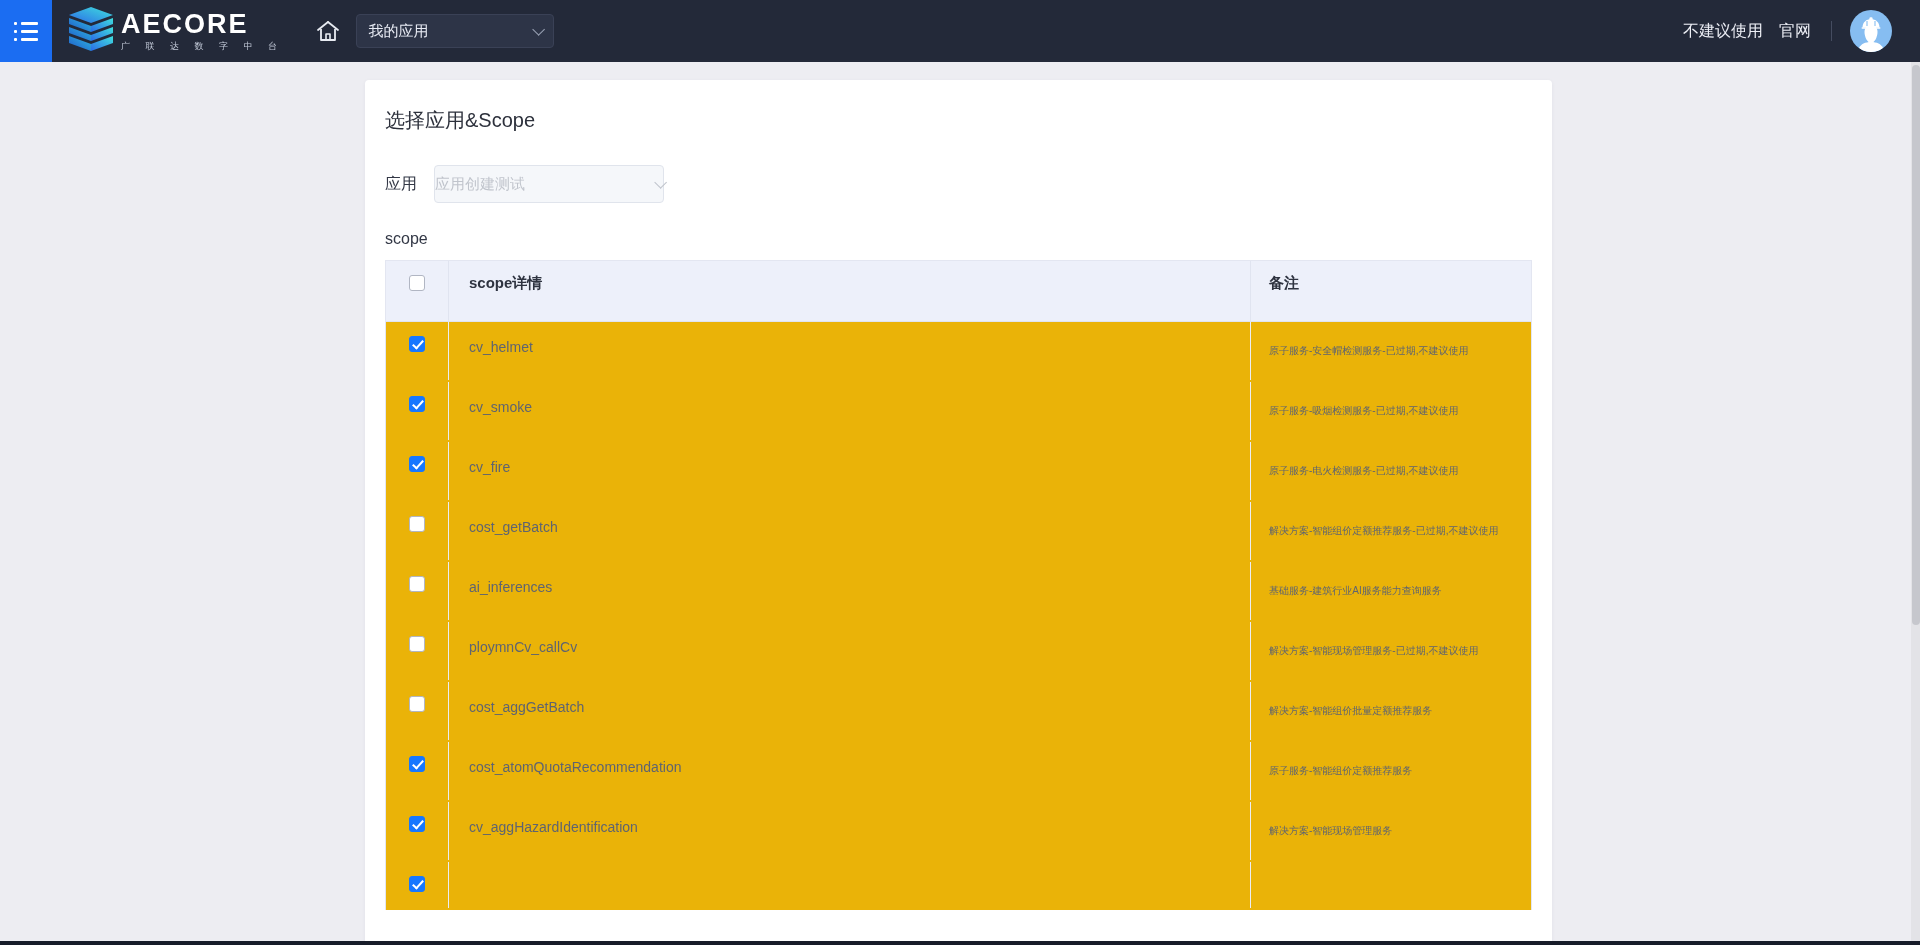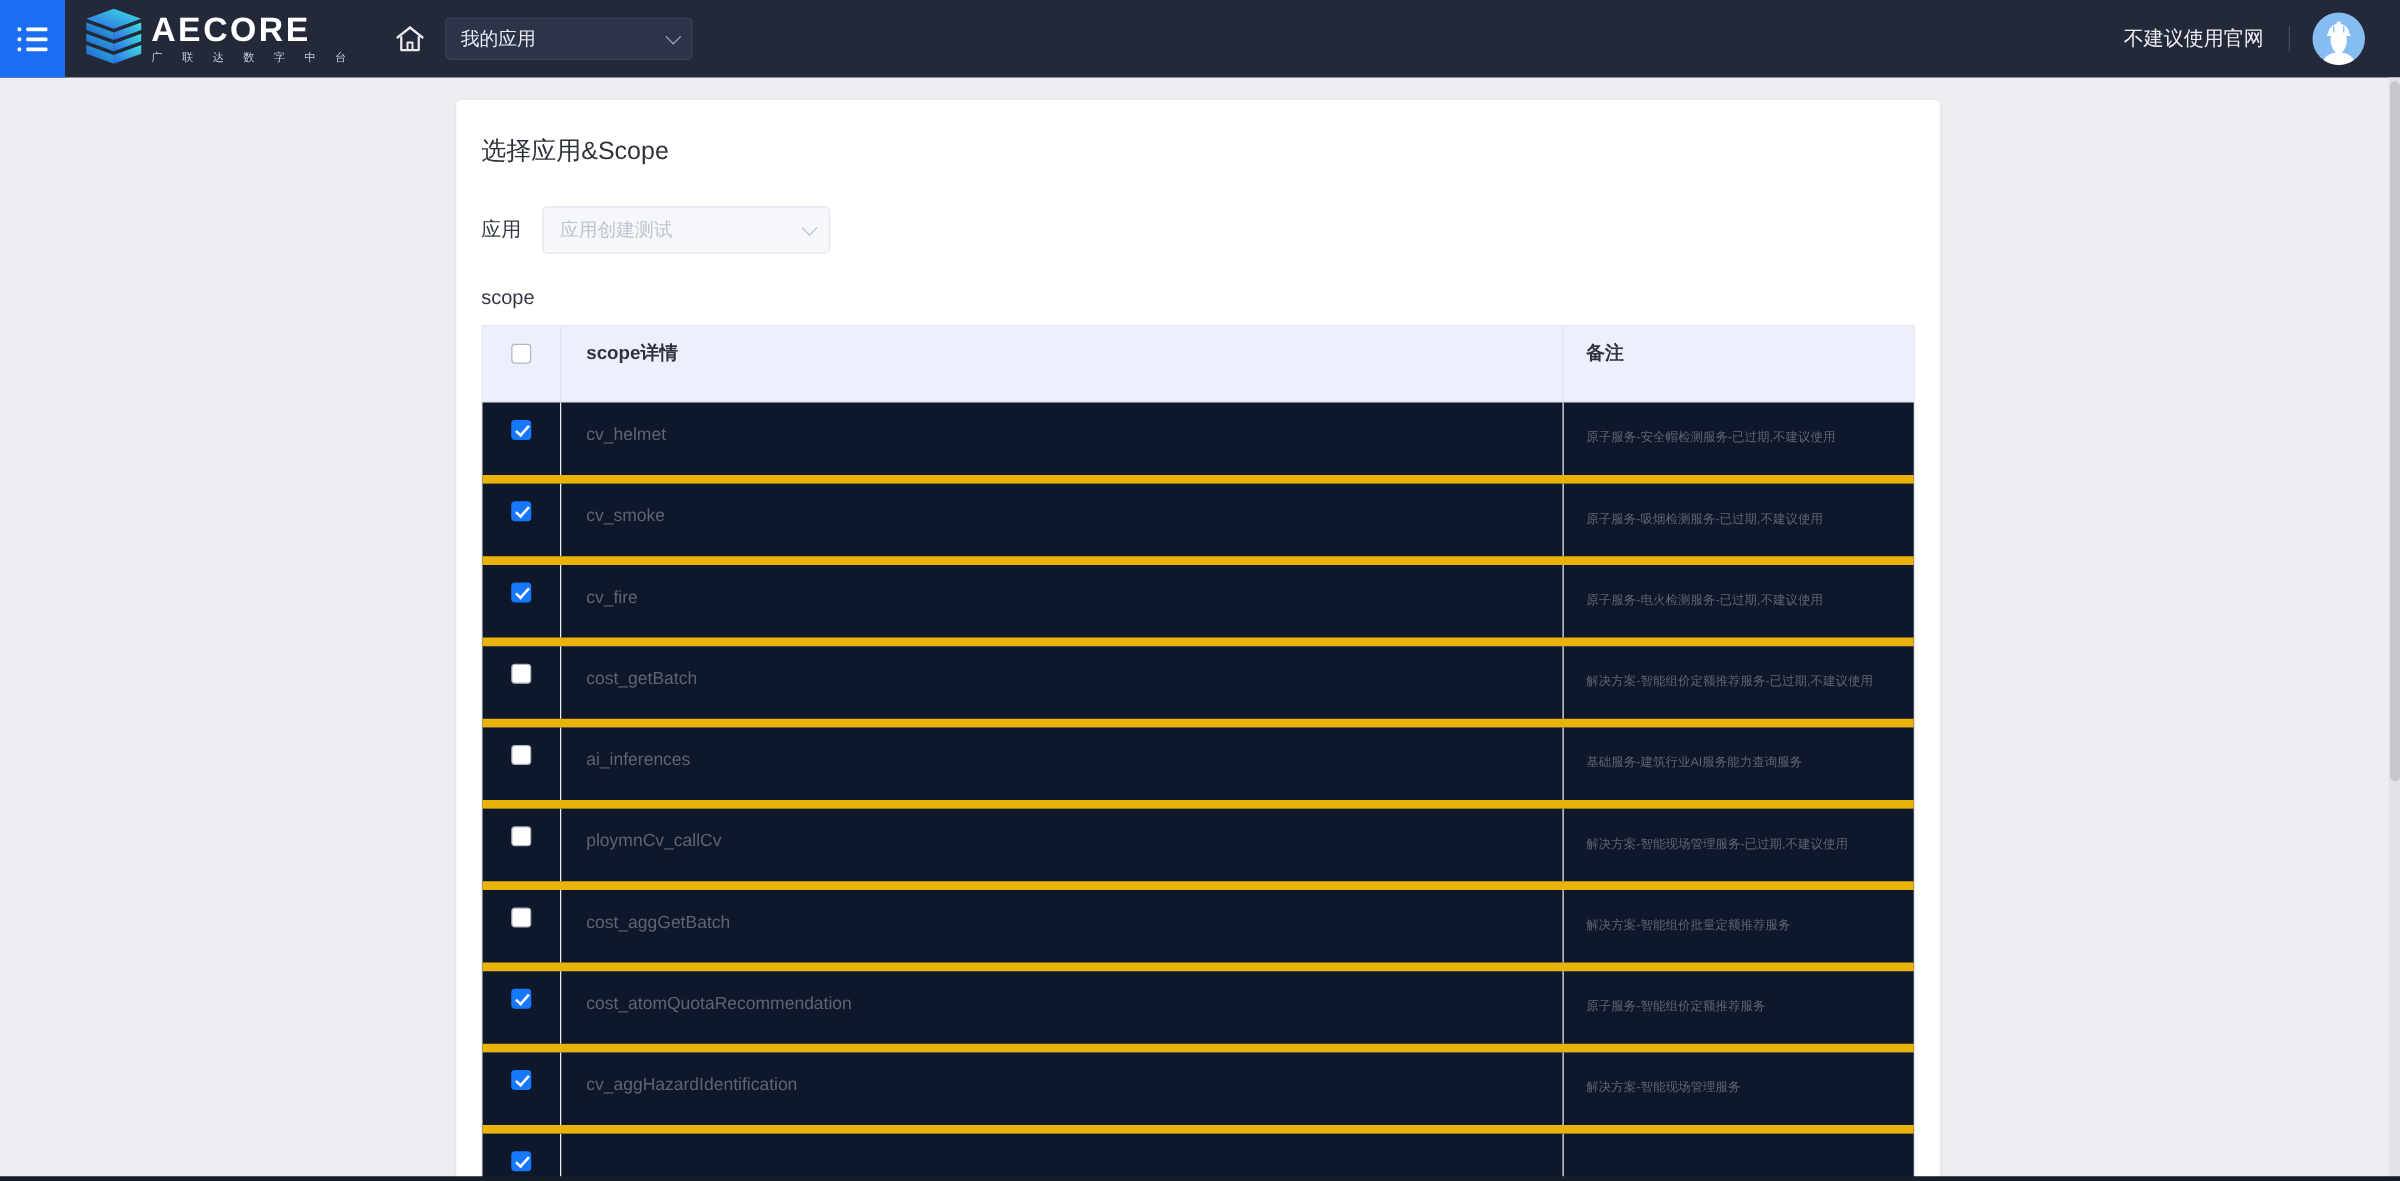--- a/index.html
+++ b/index.html
@@ -25,44 +25,44 @@
 
   .nav-select { margin-left:16px; width:198px; height:34px; background:#2d3447;
     border:1px solid #3a4156; border-radius:4px; display:flex; align-items:center;
     padding:0 12px; cursor:pointer; }
   .nav-select-value { color:#e8ebf4; font-size:15px; flex:1; }
   .chev { width:9px; height:9px; border-right:1.5px solid #98a0b3; border-bottom:1.5px solid #98a0b3;
     transform:rotate(45deg) translateY(-3px); }
 
   .nav-right { margin-left:auto; display:flex; align-items:center; padding-right:28px; }
   .nav-link { color:#eceef5; font-size:16px; cursor:pointer; white-space:nowrap; }
-  .nav-link + .nav-link { }
+  .nav-link + .nav-link { margin-left:16px; }
   .nav-divider { width:1px; height:20px; background:#454c60; margin:0 18px 0 20px; }
   .avatar { width:42px; height:42px; border-radius:50%; background:#86bdf1;
     overflow:hidden; display:flex; align-items:flex-end; justify-content:center; cursor:pointer; }
 
   
   .card { position:absolute; left:365px; top:80px; width:1187px; height:920px;
     background:#ffffff; border-radius:4px 4px 0 0; box-shadow:0 1px 4px rgba(30,40,80,.05);
     padding:0 20px; z-index:5; }
   .card-title { padding-top:27px; font-size:20px; font-weight:500; color:#2d313c; }
 
   .app-row { margin-top:31px; display:flex; align-items:center; }
   .app-label { font-size:16px; color:#333846; margin-right:17px; }
   .app-select { width:230px; height:38px; background:#f5f7fa; border:1px solid #e0e4ec;
-    border-radius:4px; display:flex; align-items:center; padding:0 13px; cursor:not-allowed; }
+    border-radius:4px; display:flex; align-items:center; padding:0 0; cursor:not-allowed; }
   .app-select-value { color:#c0c4cc; font-size:15px; flex:1; }
   .chev-light { width:9px; height:9px; border-right:1.5px solid #c0c4cc; border-bottom:1.5px solid #c0c4cc;
     transform:rotate(45deg) translateY(-3px); }
 
   .scope-label { margin-top:27px; font-size:16px; color:#333846; }
 
   
   .scope-table { margin-top:12px; width:100%; border:1px solid #e3e6f1; border-bottom:none; }
-  .t-row { display:flex; align-items:stretch; background:#0f172a; border-bottom:7px solid #eab308; }
+  .t-row { display:flex; align-items:stretch; background:#eab308; border-bottom:2px solid #eab308; }
   .t-head { background:#edf0fa; border-bottom:1px solid #e0e4f0; }
   .col-check { flex:0 0 63px; display:flex; justify-content:center; padding-top:14px;
     border-right:1px solid #ebedf4; }
   .t-head .col-check { border-right:1px solid #e0e4f0; padding-top:14px; }
   .col-name { flex:1 1 auto; padding:13px 10px 13px 20px; font-size:14px; color:#5f6470;
     line-height:24px; border-right:1px solid #ebedf4; }
   .t-head .col-name { font-size:15px; font-weight:600; color:#2e3340; border-right:1px solid #e0e4f0; padding-top:12px; }
   .col-remark { flex:0 0 280px; padding:13px 32px 13px 18px; font-size:10px; color:#5f6470;
     line-height:32px; }
   .t-head .col-remark { font-size:15px; font-weight:600; color:#2e3340; padding-top:12px; padding-bottom:28px; }

